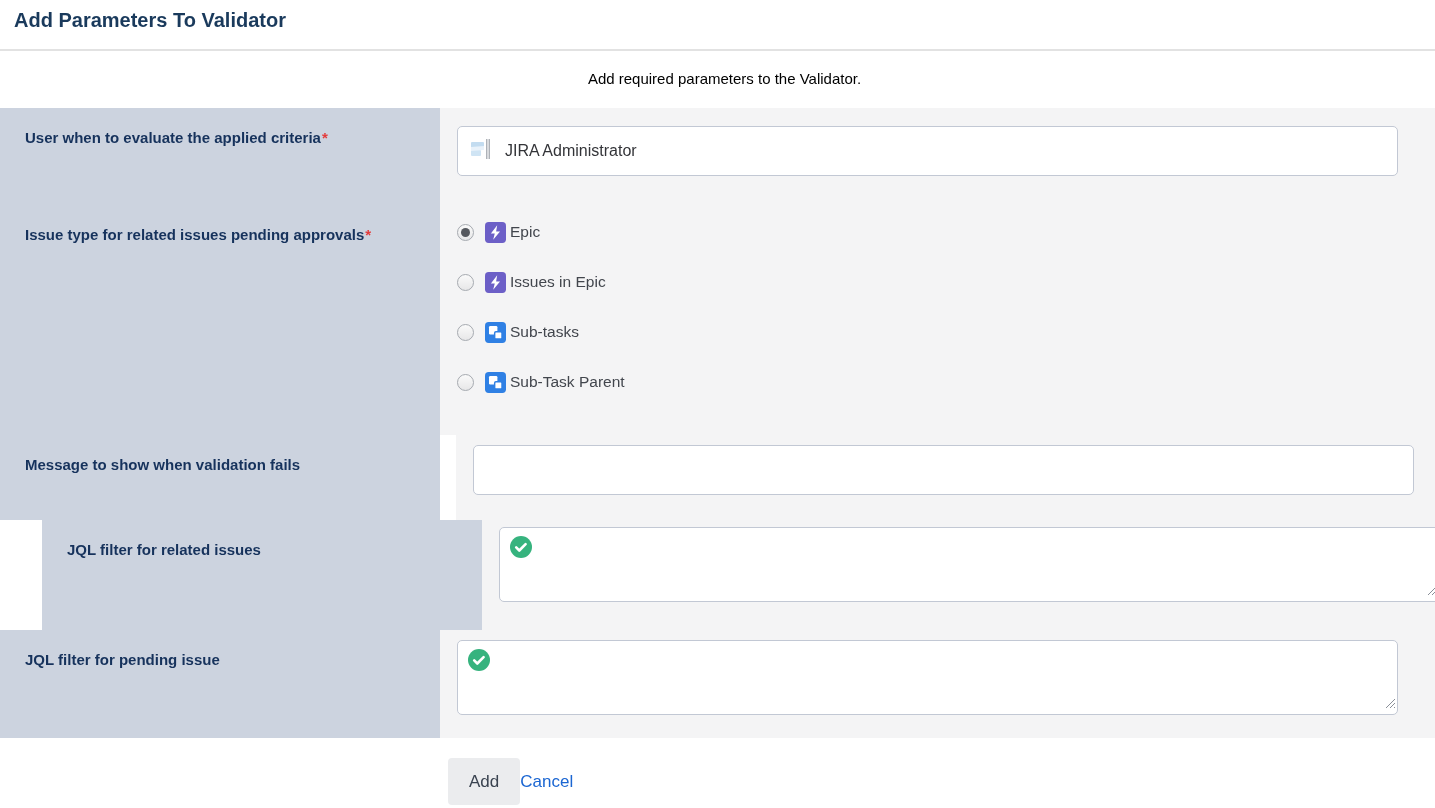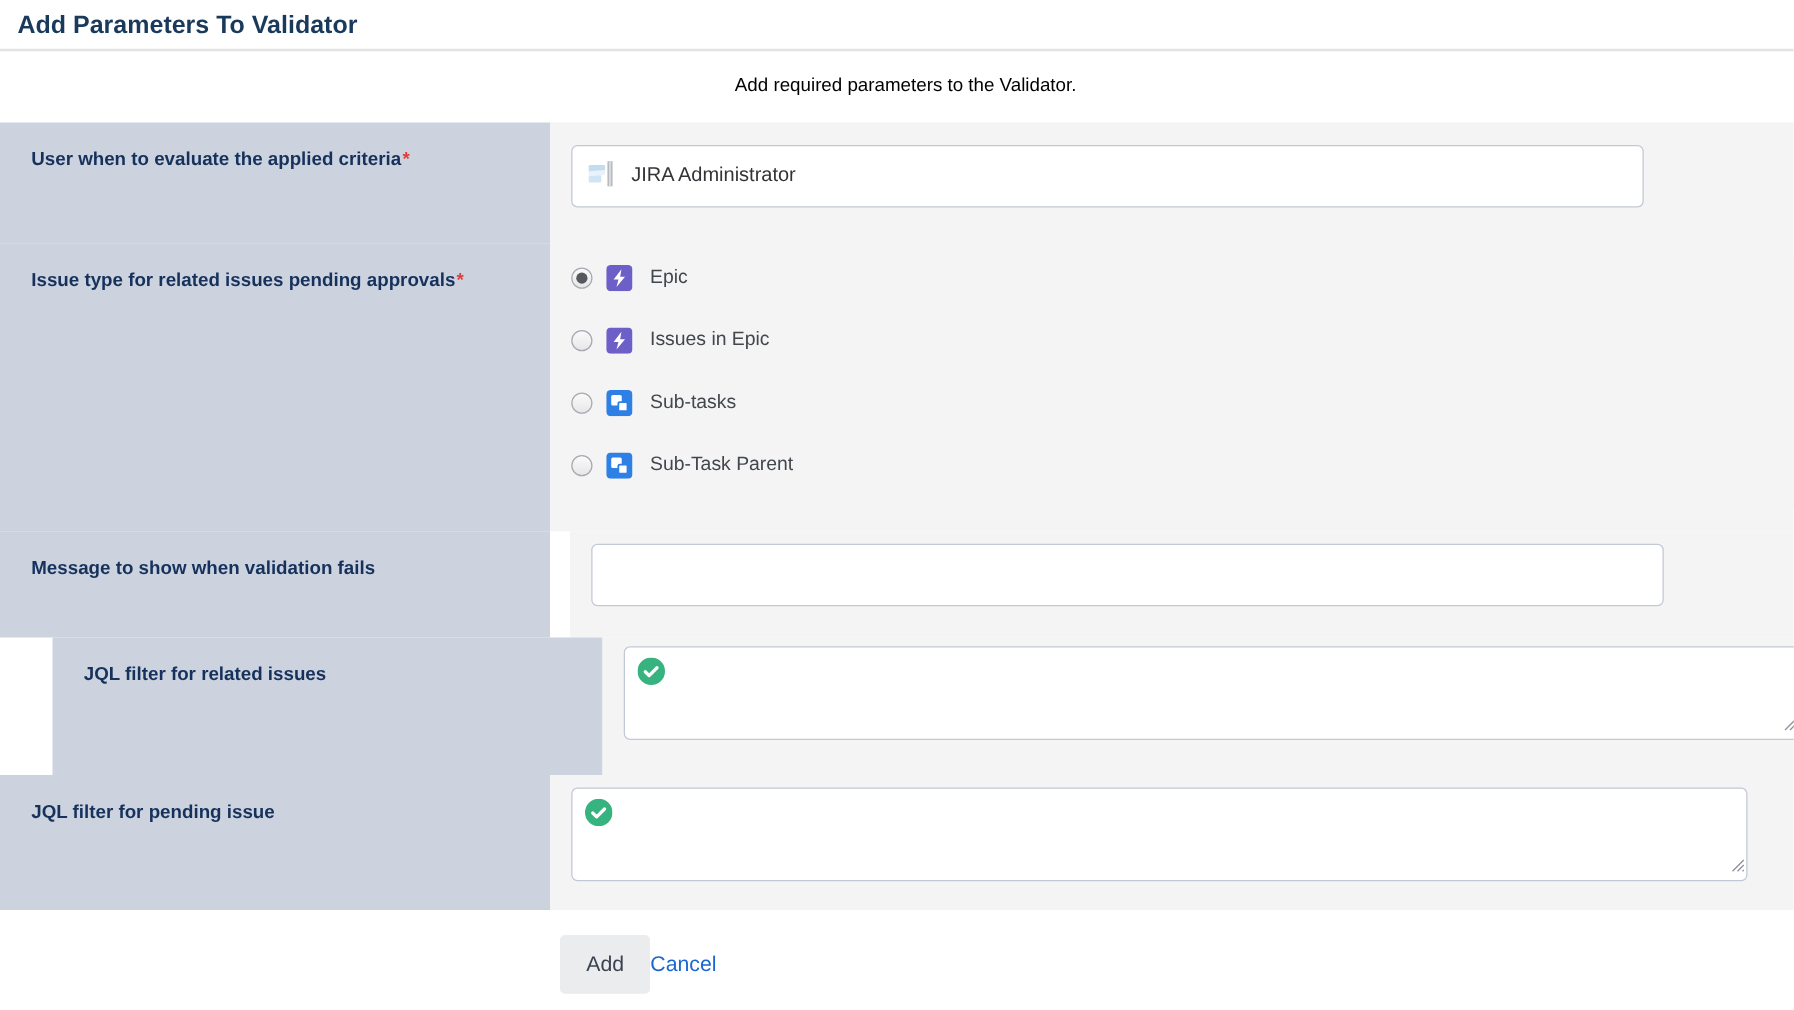--- a/index.html
+++ b/index.html
@@ -2,21 +2,21 @@
 <html><head>
 <meta charset="utf-8">
 <style>
   * { box-sizing: border-box; margin: 0; padding: 0; }
   html, body { width: 1435px; background: #ffffff; font-family: "Liberation Sans", sans-serif; }
   .page { width: 1435px; height: 808px; overflow: hidden; }
 
   
   .page-title {
     font-size: 20px; font-weight: 700; color: #1A3A5C;
-    padding: 9px 0 7px 14px;
+    padding: 9px 0 17px 14px;
     border-bottom: 2px solid #E2E2E2;
   }
   .page-subtitle {
     font-size: 15px; color: #000000;
     padding: 19px 0 0 14px;
     text-align: center;
   }
 
   
   .form-table { margin-top: 21px; display: flex; flex-direction: column; }
@@ -30,21 +30,21 @@
   .value-cell { flex: 1; background: #F4F4F5; padding-left: 17px; }
 
   .row-1 { height: 97px; }
   .row-2 { height: 230px; }
   .row-3 { height: 85px; gap: 16px; }
   .row-4 { height: 110px; padding-left: 42px; }
   .row-5 { height: 108px; }
 
   
   .text-box {
-    width: 858px; height: 50px; background: #ffffff;
+    width: 941px; height: 50px; background: #ffffff;
     border: 1px solid #C2C8D4; border-radius: 5px;
     display: flex; align-items: center; padding-left: 12px;
   }
   .row-1 .text-box { margin-top: 18px; }
   .row-3 .text-box { margin-top: 10px; }
   .user-picker-value { font-size: 16px; color: #333438; margin-left: 11px; }
 
   .jql-box {
     width: 941px; height: 75px; background: #ffffff;
     border: 1px solid #C2C8D4; border-radius: 5px;
@@ -61,21 +61,21 @@
   .radio-circle {
     width: 17px; height: 17px; border-radius: 50%; flex: none;
     border: 1px solid #A6AAB0;
     background: linear-gradient(#fafafa, #e7e7e8);
     display: flex; align-items: center; justify-content: center;
   }
   .radio-circle.checked::after {
     content: ""; width: 9px; height: 9px; border-radius: 50%; background: #55585E;
   }
   .type-icon { width: 21px; height: 21px; margin-left: 11px; flex: none; }
-  .radio-label { font-size: 15.5px; color: #42464D; margin-left: 14px; }
+  .radio-label { font-size: 15.5px; color: #42464D; margin-left: 4px; }
 
   
   .footer { display: flex; align-items: center; padding: 20px 0 0 448px; background: #ffffff; }
   .add-button {
     height: 47px; padding: 12px 21px; border: none; border-radius: 4px;
     background: #EBECEE; color: #3A4350; font-size: 17px;
     font-family: "Liberation Sans", sans-serif; cursor: pointer;
   }
   .cancel-link { color: #1B66D2; font-size: 17px; text-decoration: none; cursor: pointer; }
 </style>

